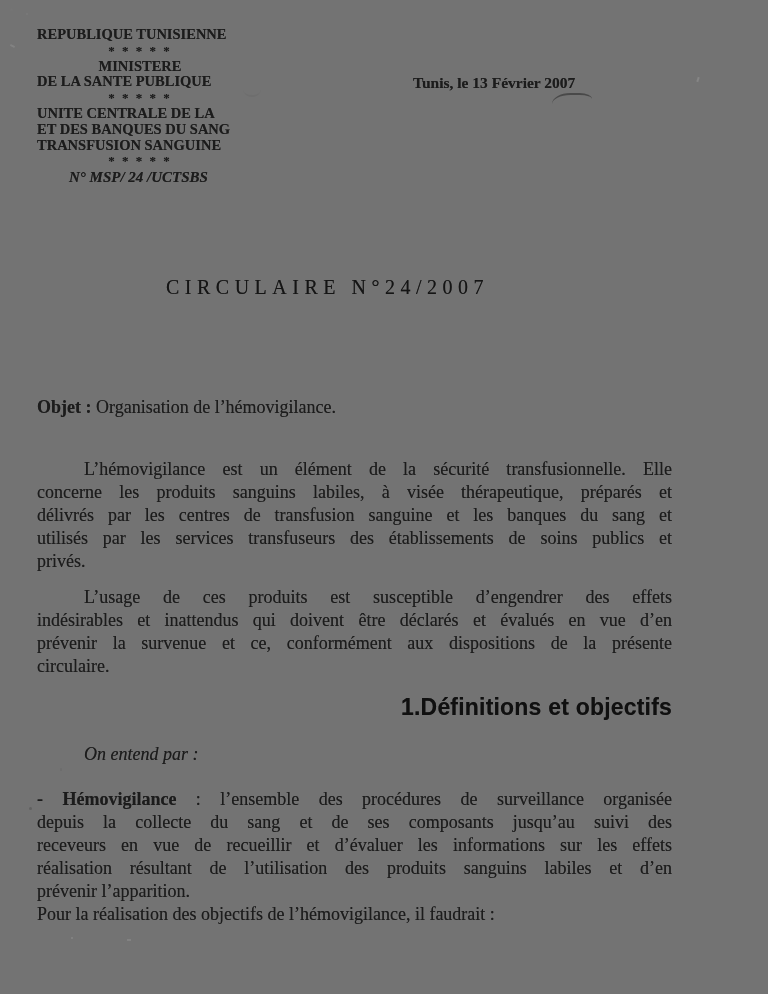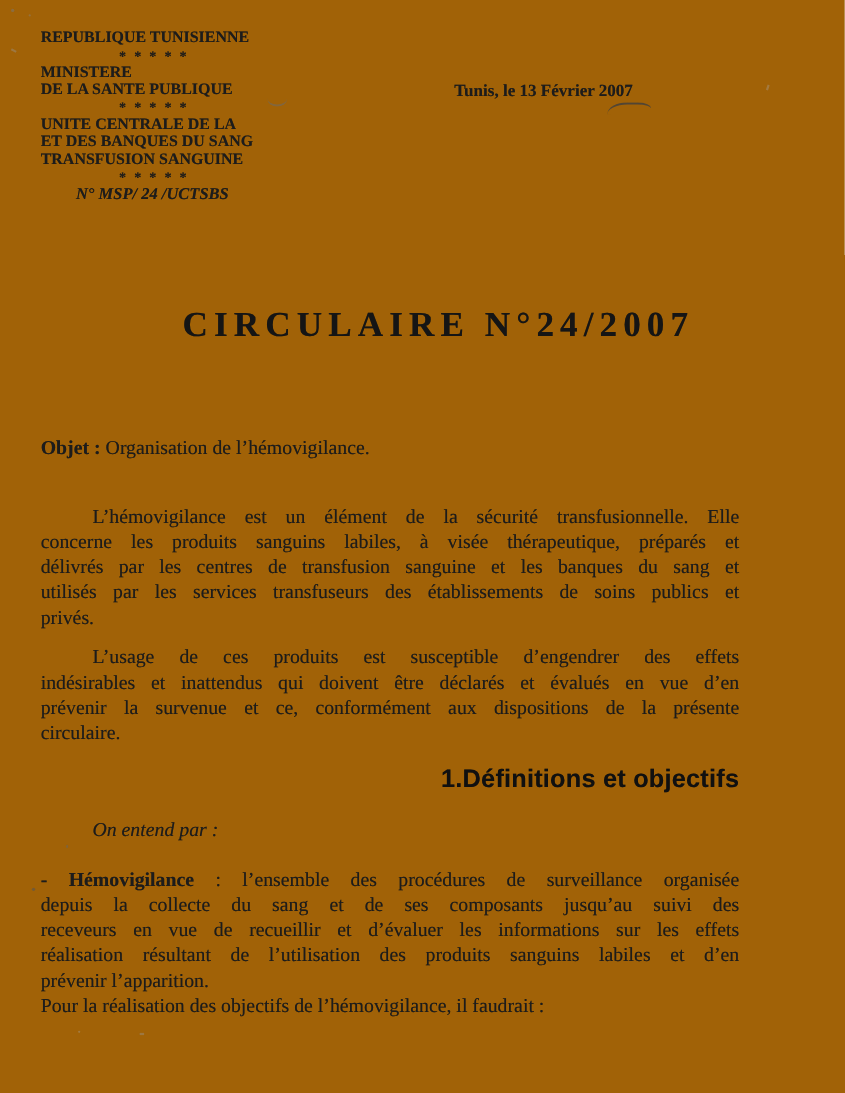--- a/index.html
+++ b/index.html
@@ -1,39 +1,39 @@
 <!DOCTYPE html>
 <html><head>
 <meta charset="utf-8">
 <style>
   html, body { margin: 0; padding: 0; background: #e8e8e8; }
   .page {
     position: relative;
     width: 768px;
     height: 994px;
-    background: #a16207;
+    background: #737373;
     font-family: "Liberation Serif", serif;
     color: #1c1c1c;
     overflow: hidden;
     text-shadow: 0 0 0.45px rgba(20,20,20,0.55);
   }
 
   
   .letterhead {
     position: absolute;
     left: 37px;
     top: 27px;
     width: 206px;
     font-weight: bold;
     font-size: 14.5px;
     line-height: 15.8px;
     white-space: nowrap;
   }
   .lh-line { height: 15.8px; }
-  .lh-line.ctr { }
+  .lh-line.ctr { text-align: center; }
   .lh-line.stars {
     text-align: center;
     font-size: 13px;
     letter-spacing: 2px;
     height: 15.8px;
   }
   .lh-line.ref {
     font-style: italic;
     font-size: 15px;
     margin-top: 1px;
@@ -48,22 +48,22 @@
     font-weight: bold;
     font-size: 15.5px;
     white-space: nowrap;
   }
 
   
   .title {
     position: absolute;
     left: 166px;
     top: 276px;
-    font-weight: bold;
-    font-size: 32px;
+    font-weight: normal;
+    font-size: 20px;
     letter-spacing: 5.5px;
     white-space: nowrap;
     color: #151515;
   }
 
   
   .bodycol {
     position: absolute;
     left: 37px;
     top: 396px;

